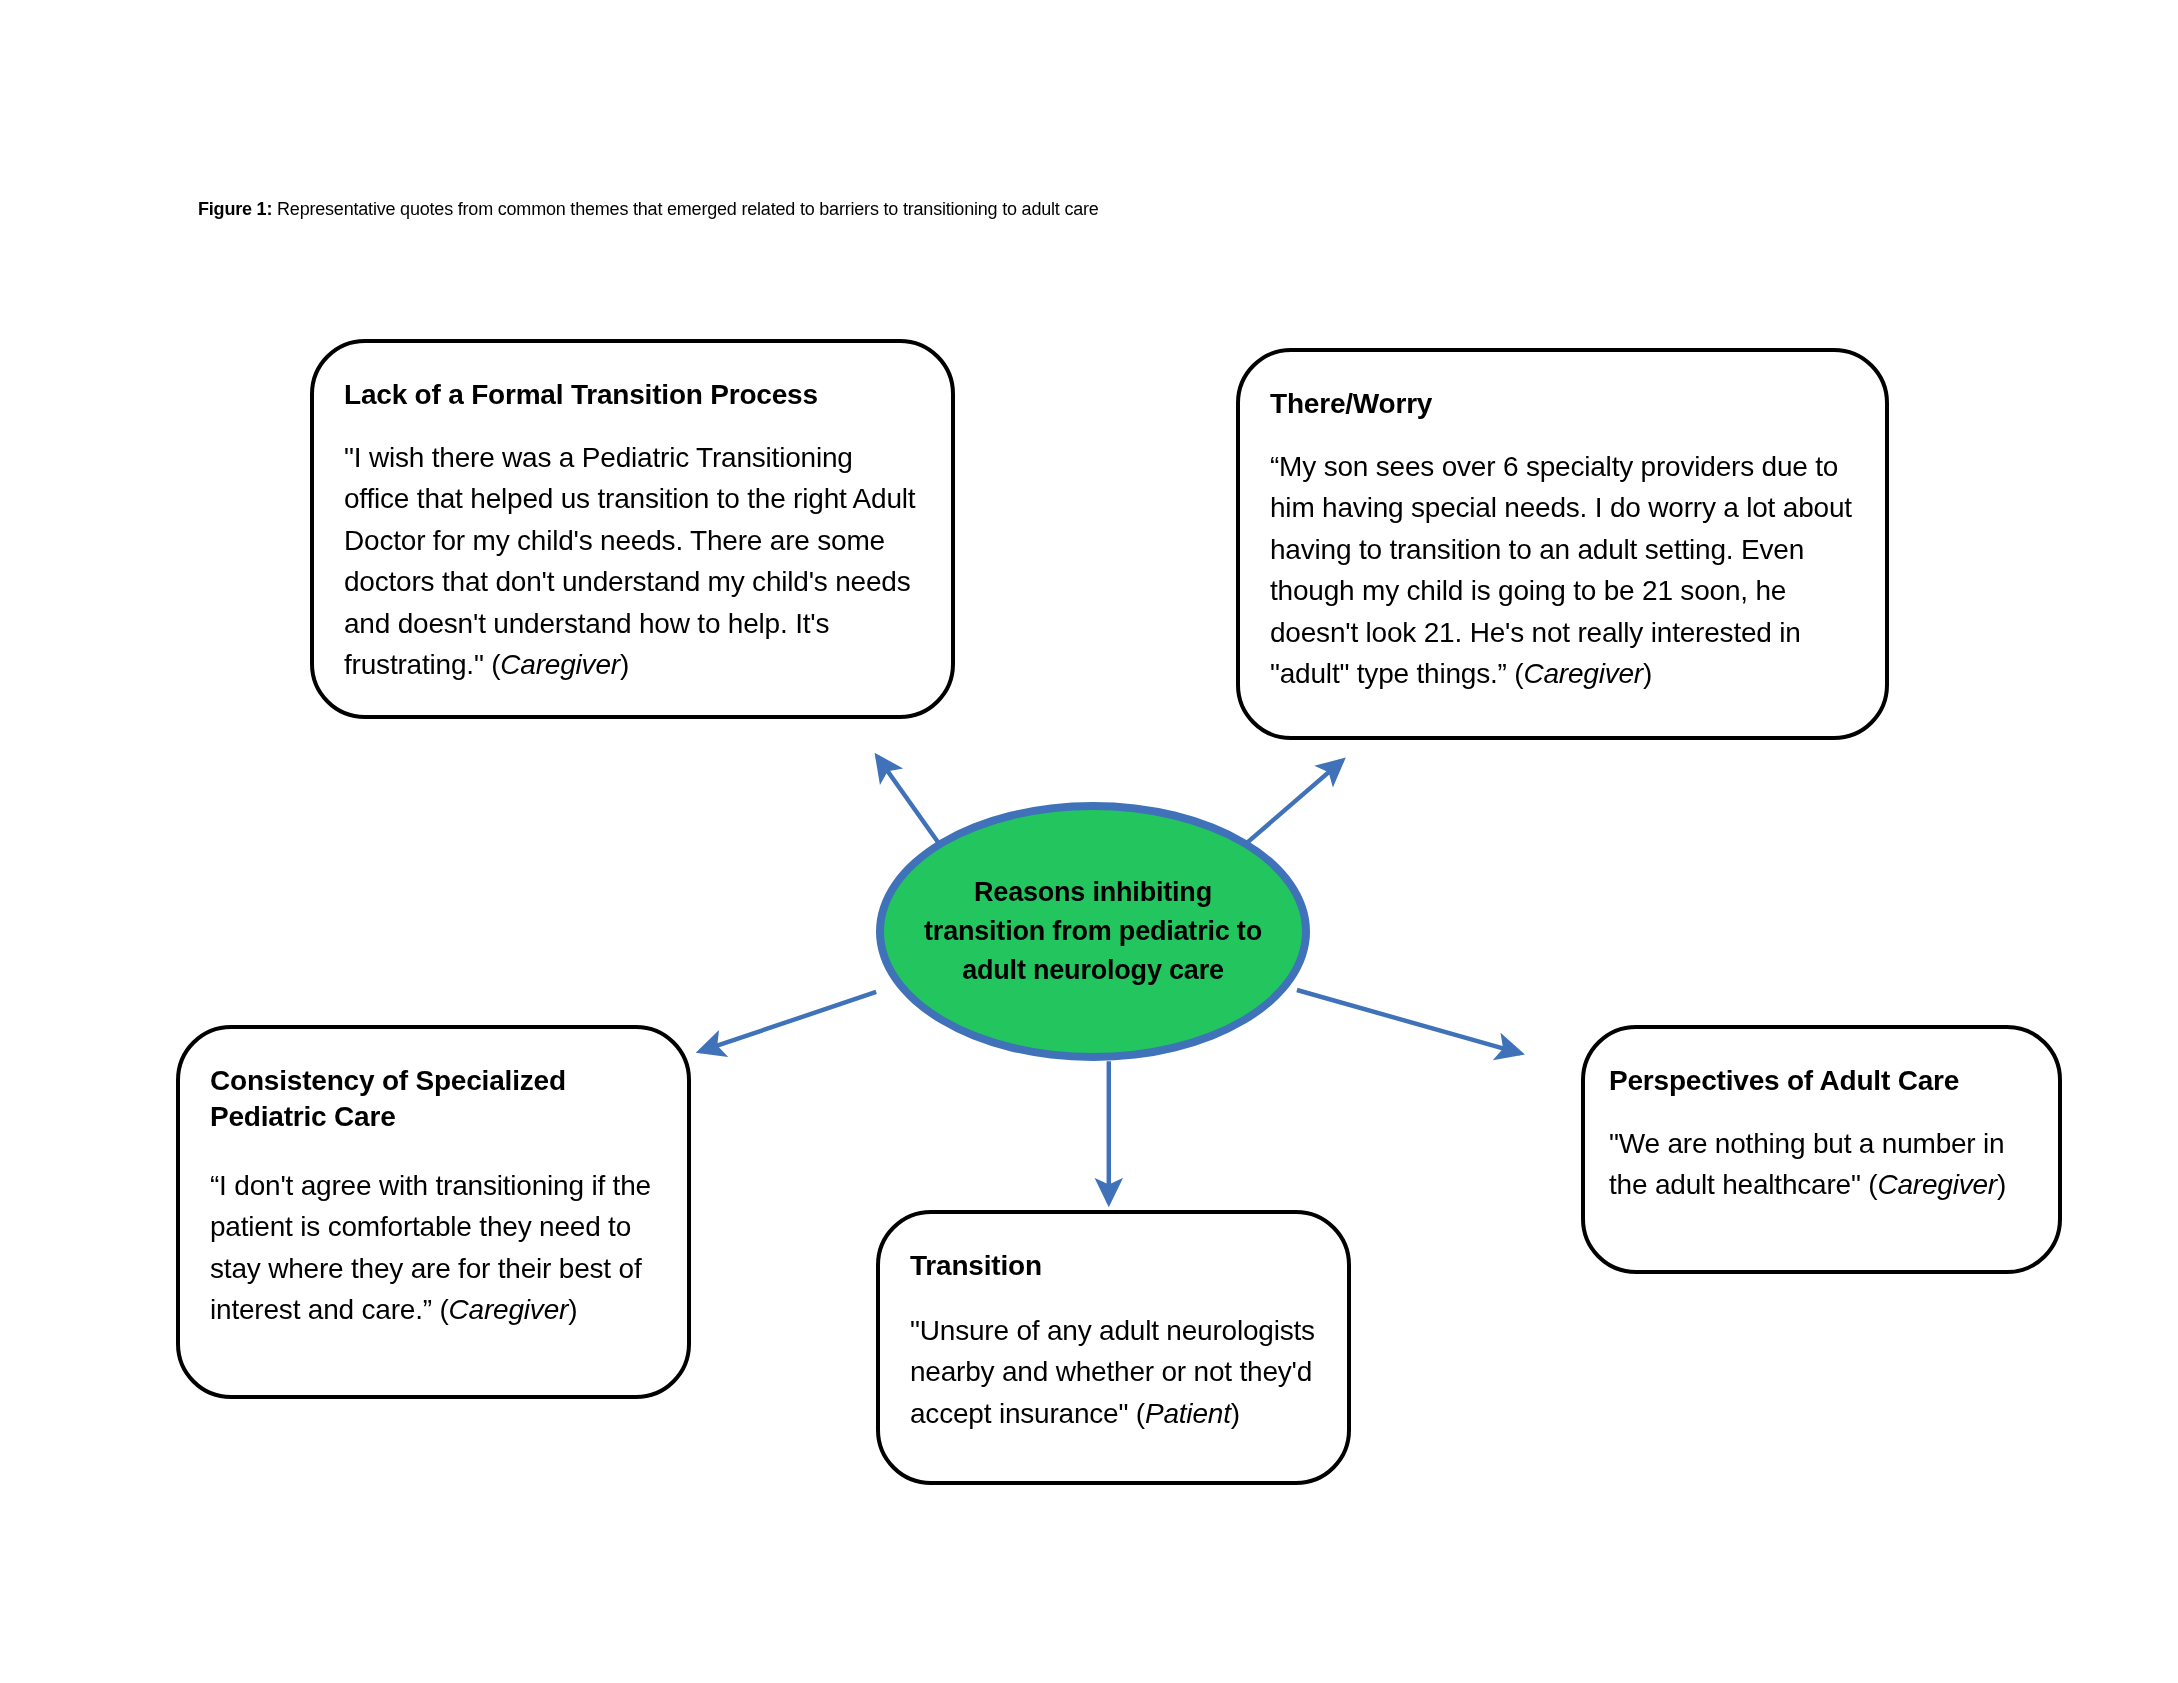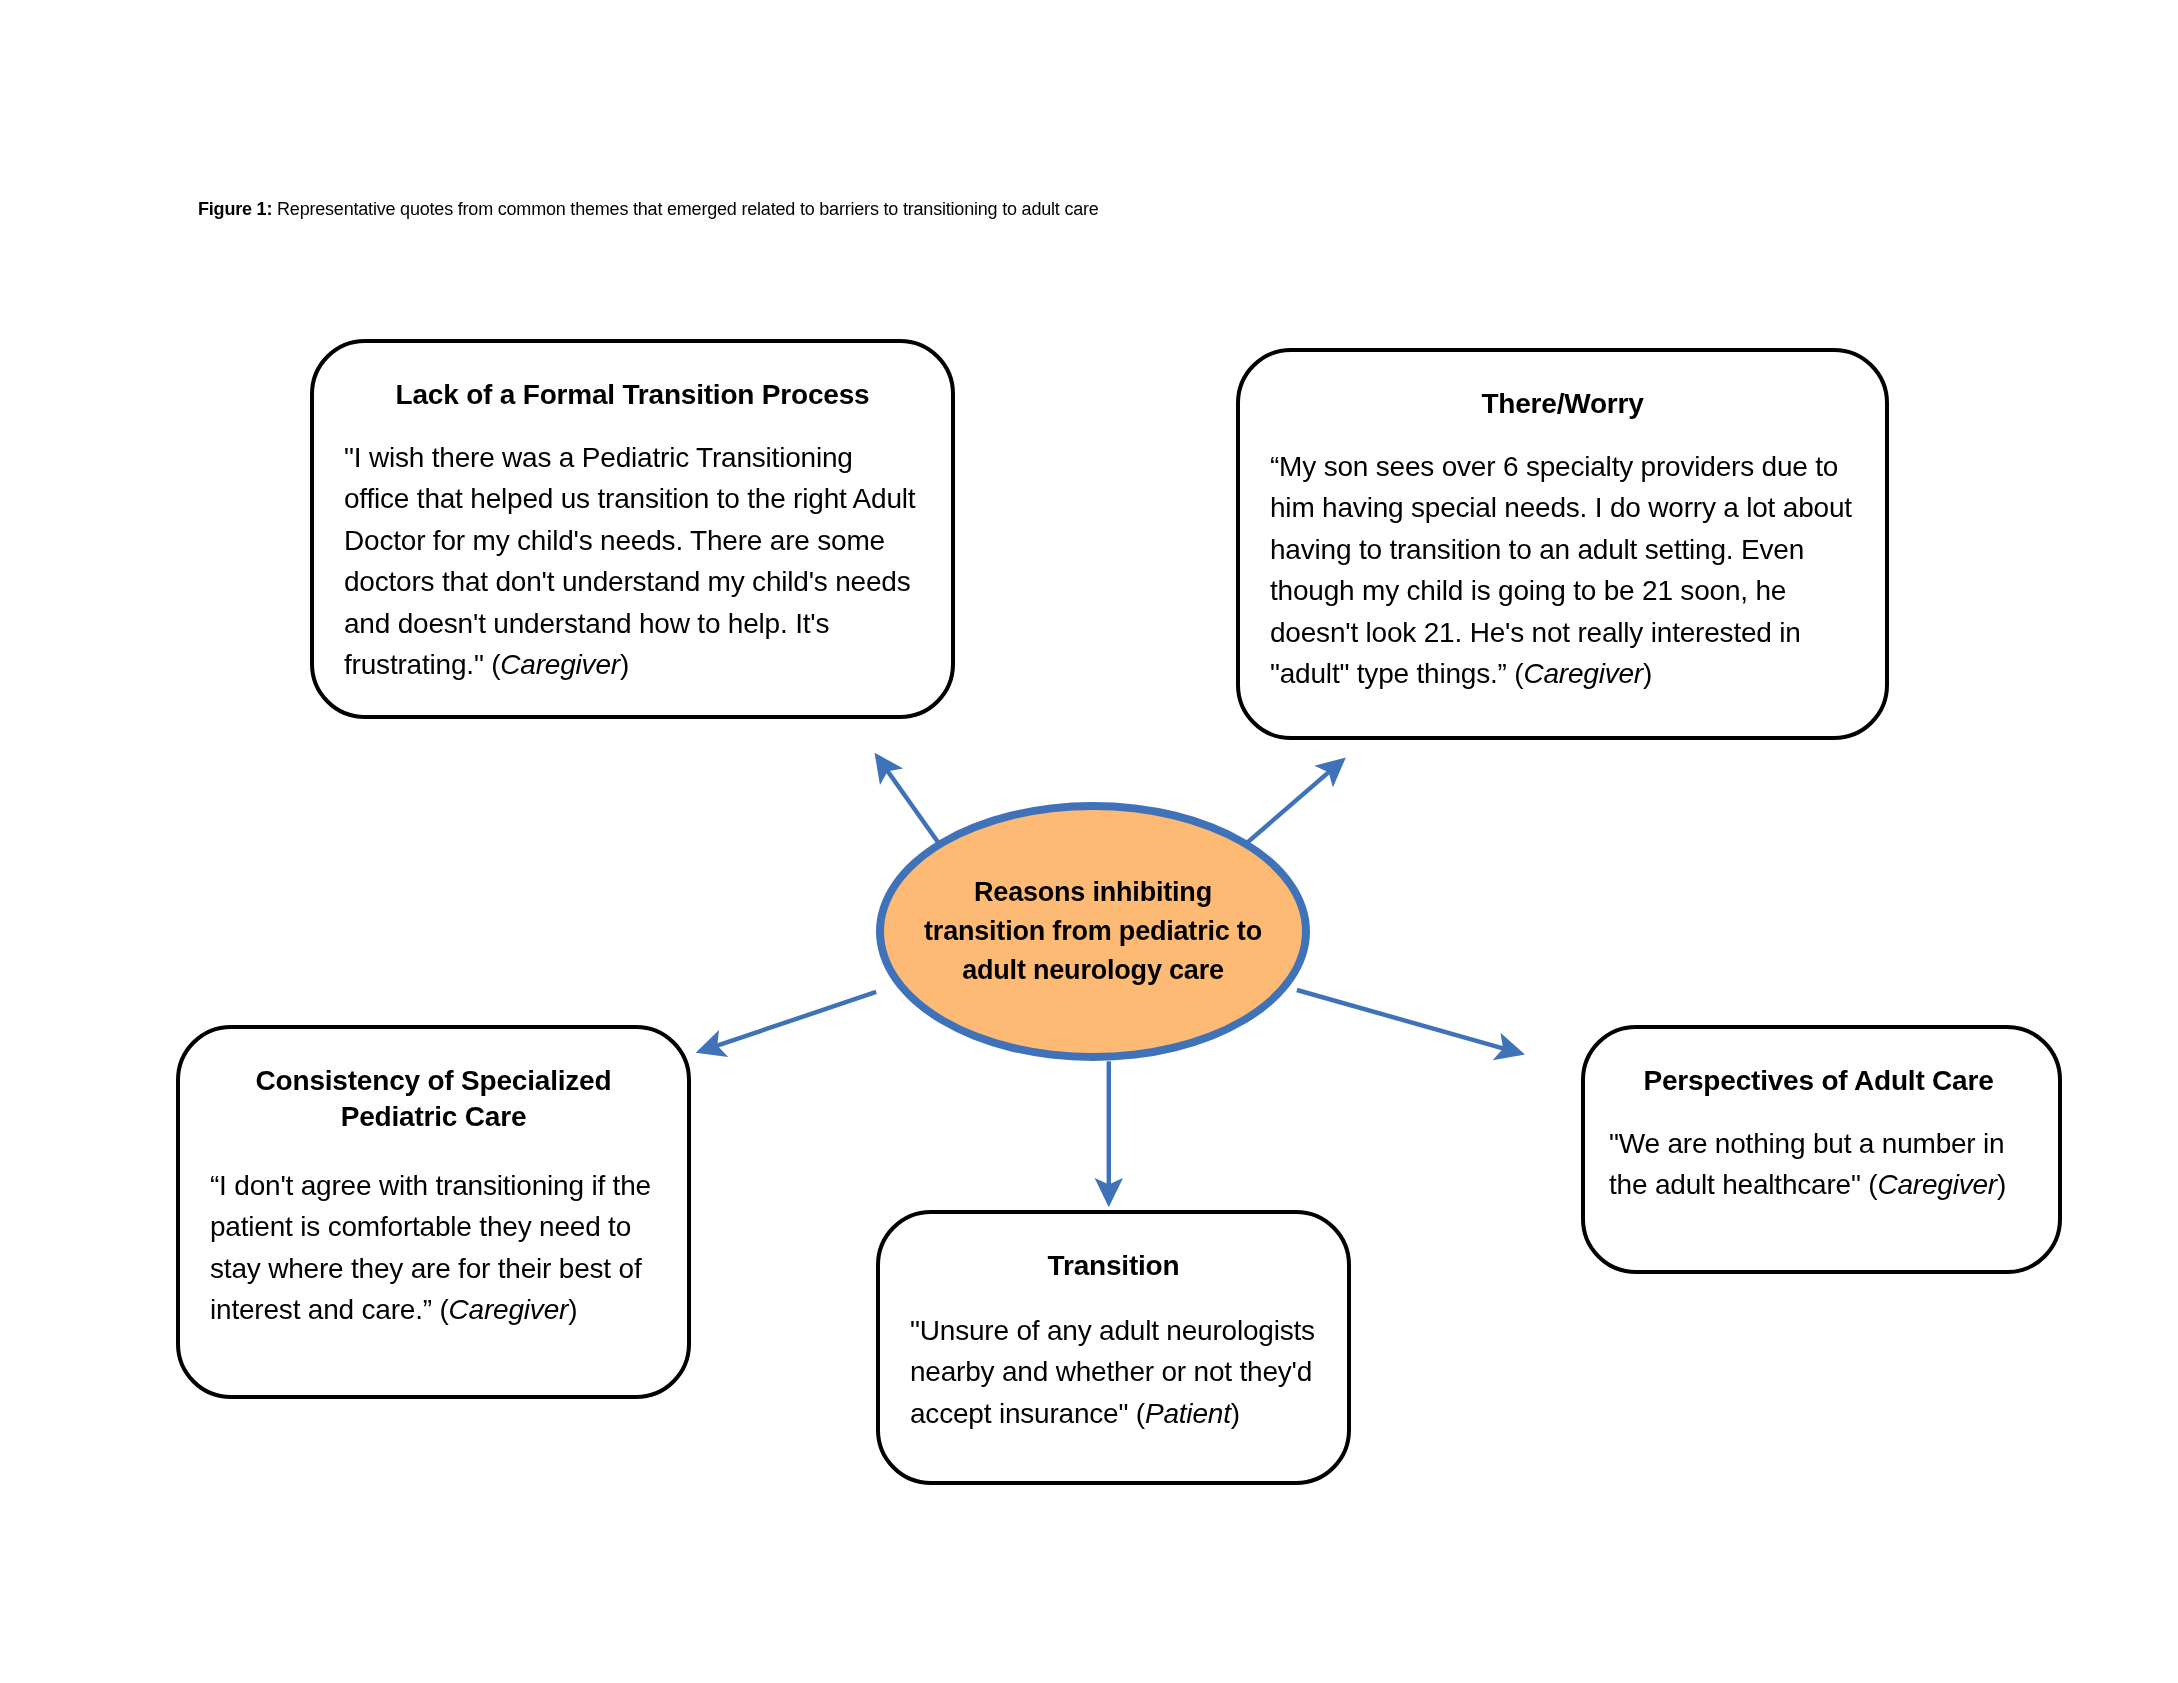--- a/index.html
+++ b/index.html
@@ -44,21 +44,20 @@
   
   .theme-box {
     position: absolute;
     box-sizing: border-box;
     background: #ffffff;
     border: 4px solid #000000;
     border-radius: 55px;
     padding: 24px 30px 20px 30px;
   }
   .box-title {
-    text-align: center;
     font-weight: bold;
     font-size: 28px;
     line-height: 1.28;
     margin: 10px 0 0 0;
     letter-spacing: -0.2px;
   }
   .box-quote {
     font-size: 28px;
     line-height: 1.48;
     letter-spacing: -0.2px;
@@ -94,21 +93,21 @@
   
   #center-ellipse {
     position: absolute;
     left: 876px;
     top: 802px;
     width: 434px;
     height: 259px;
     box-sizing: border-box;
     border: 8px solid #3F72B8;
     border-radius: 50%;
-    background: #fdba74;
+    background: #22c55e;
     display: flex;
     align-items: center;
     justify-content: center;
   }
   #center-ellipse .center-text {
     text-align: center;
     font-weight: bold;
     font-size: 27px;
     line-height: 1.45;
     letter-spacing: -0.2px;

